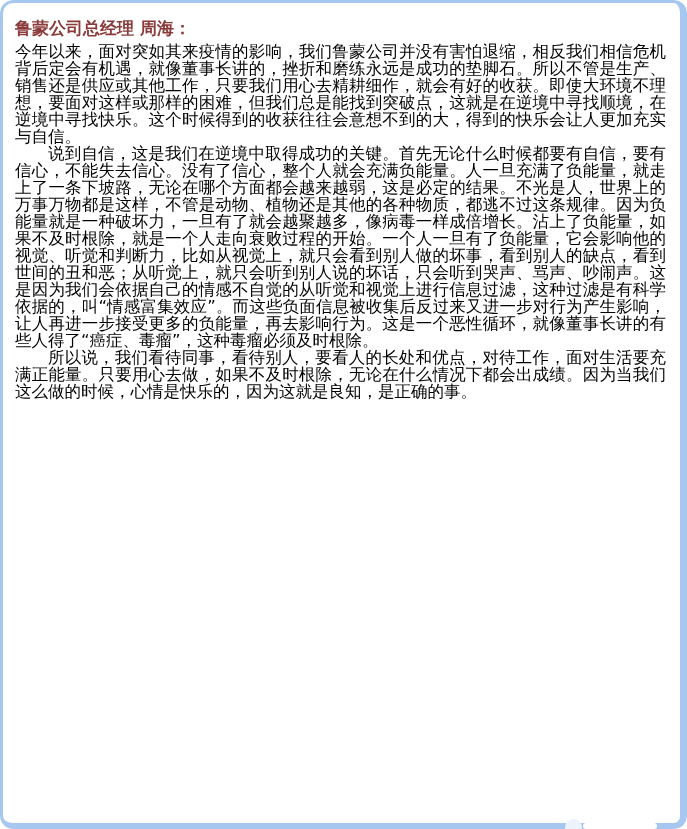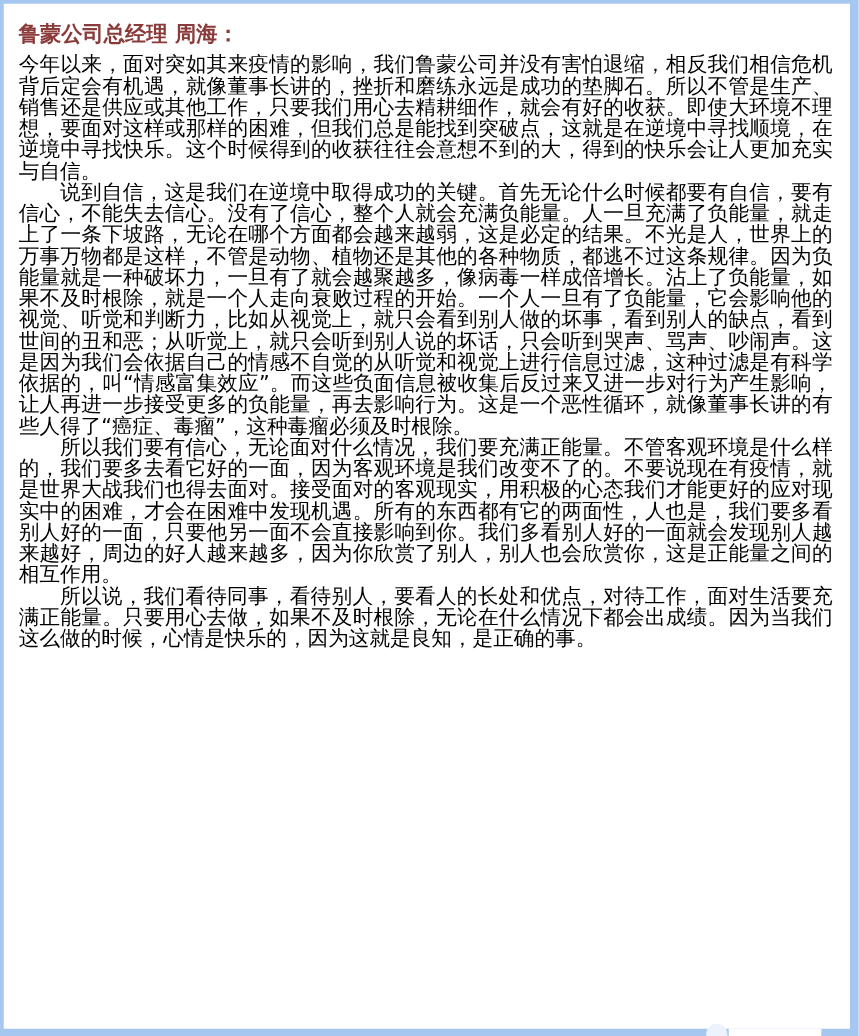--- a/index.html
+++ b/index.html
@@ -2,21 +2,21 @@
 <html style="--border-color: #a6c8f0; --title-text: #8b3a3a; --body-text: #000000; --handle-dot: #edf3fd; --background: #ffffff;"><head>
 <meta charset="utf-8">
 <style>
   :root {
     --border-color: #a6c8f0;
     --title-text: #8b3a3a;
     --body-text: #000000;
     --handle-dot: #edf3fd;
     --background: #ffffff;
   }
-  * { margin: 0; padding: 0; box-sizing: border-box; }
+  * { margin: 0; padding: 0; box-sizing: border-box; border-radius: 13px; }
   html, body {
     width: 687px; height: 829px;
     background: var(--background);
     overflow: hidden;
     font-family: "DejaVu Sans", "Liberation Sans", sans-serif;
   }
   .page {
     position: relative;
     width: 687px; height: 829px;
     background: var(--background);
@@ -62,19 +62,18 @@
 </head>
 <body>
 
 <div class="page">
   <div class="doc-title">鲁蒙公司总经理 周海：</div>
 
   <p class="para">今年以来，面对突如其来疫情的影响，我们鲁蒙公司并没有害怕退缩，相反我们相信危机背后定会有机遇，就像董事长讲的，挫折和磨练永远是成功的垫脚石。所以不管是生产、销售还是供应或其他工作，只要我们用心去精耕细作，就会有好的收获。即使大环境不理想，要面对这样或那样的困难，但我们总是能找到突破点，这就是在逆境中寻找顺境，在逆境中寻找快乐。这个时候得到的收获往往会意想不到的大，得到的快乐会让人更加充实与自信。</p>
 
   <p class="para indent">说到自信，这是我们在逆境中取得成功的关键。首先无论什么时候都要有自信，要有信心，不能失去信心。没有了信心，整个人就会充满负能量。人一旦充满了负能量，就走上了一条下坡路，无论在哪个方面都会越来越弱，这是必定的结果。不光是人，世界上的万事万物都是这样，不管是动物、植物还是其他的各种物质，都逃不过这条规律。因为负能量就是一种破坏力，一旦有了就会越聚越多，像病毒一样成倍增长。沾上了负能量，如果不及时根除，就是一个人走向衰败过程的开始。一个人一旦有了负能量，它会影响他的视觉、听觉和判断力，比如从视觉上，就只会看到别人做的坏事，看到别人的缺点，看到世间的丑和恶；从听觉上，就只会听到别人说的坏话，只会听到哭声、骂声、吵闹声。这是因为我们会依据自己的情感不自觉的从听觉和视觉上进行信息过滤，这种过滤是有科学依据的，叫“情感富集效应”。而这些负面信息被收集后反过来又进一步对行为产生影响，让人再进一步接受更多的负能量，再去影响行为。这是一个恶性循环，就像董事长讲的有些人得了“癌症、毒瘤”，这种毒瘤必须及时根除。</p>
 
-  <p class="para indent">所以我们要有信心，无论面对什么情况，我们要充满正能量。不管客观环境是什么样的，我们要多去看它好的一面，因为客观环境是我们改变不了的。不要说现在有疫情，就是世界大战我们也得去面对。接受面对的客观现实，用积极的心态我们才能更好的应对现实中的困难，才会在困难中发现机遇。所有的东西都有它的两面性，人也是，我们要多看别人好的一面，只要他另一面不会直接影响到你。我们多看别人好的一面就会发现别人越来越好，周边的好人越来越多，因为你欣赏了别人，别人也会欣赏你，这是正能量之间的相互作用。</p>
 
   <p class="para indent">所以说，我们看待同事，看待别人，要看人的长处和优点，对待工作，面对生活要充满正能量。只要用心去做，如果不及时根除，无论在什么情况下都会出成绩。因为当我们这么做的时候，心情是快乐的，因为这就是良知，是正确的事。</p>
 
   <div class="border-gap"></div>
   <div class="handle-dot"></div>
 </div>
 
 </body></html>

